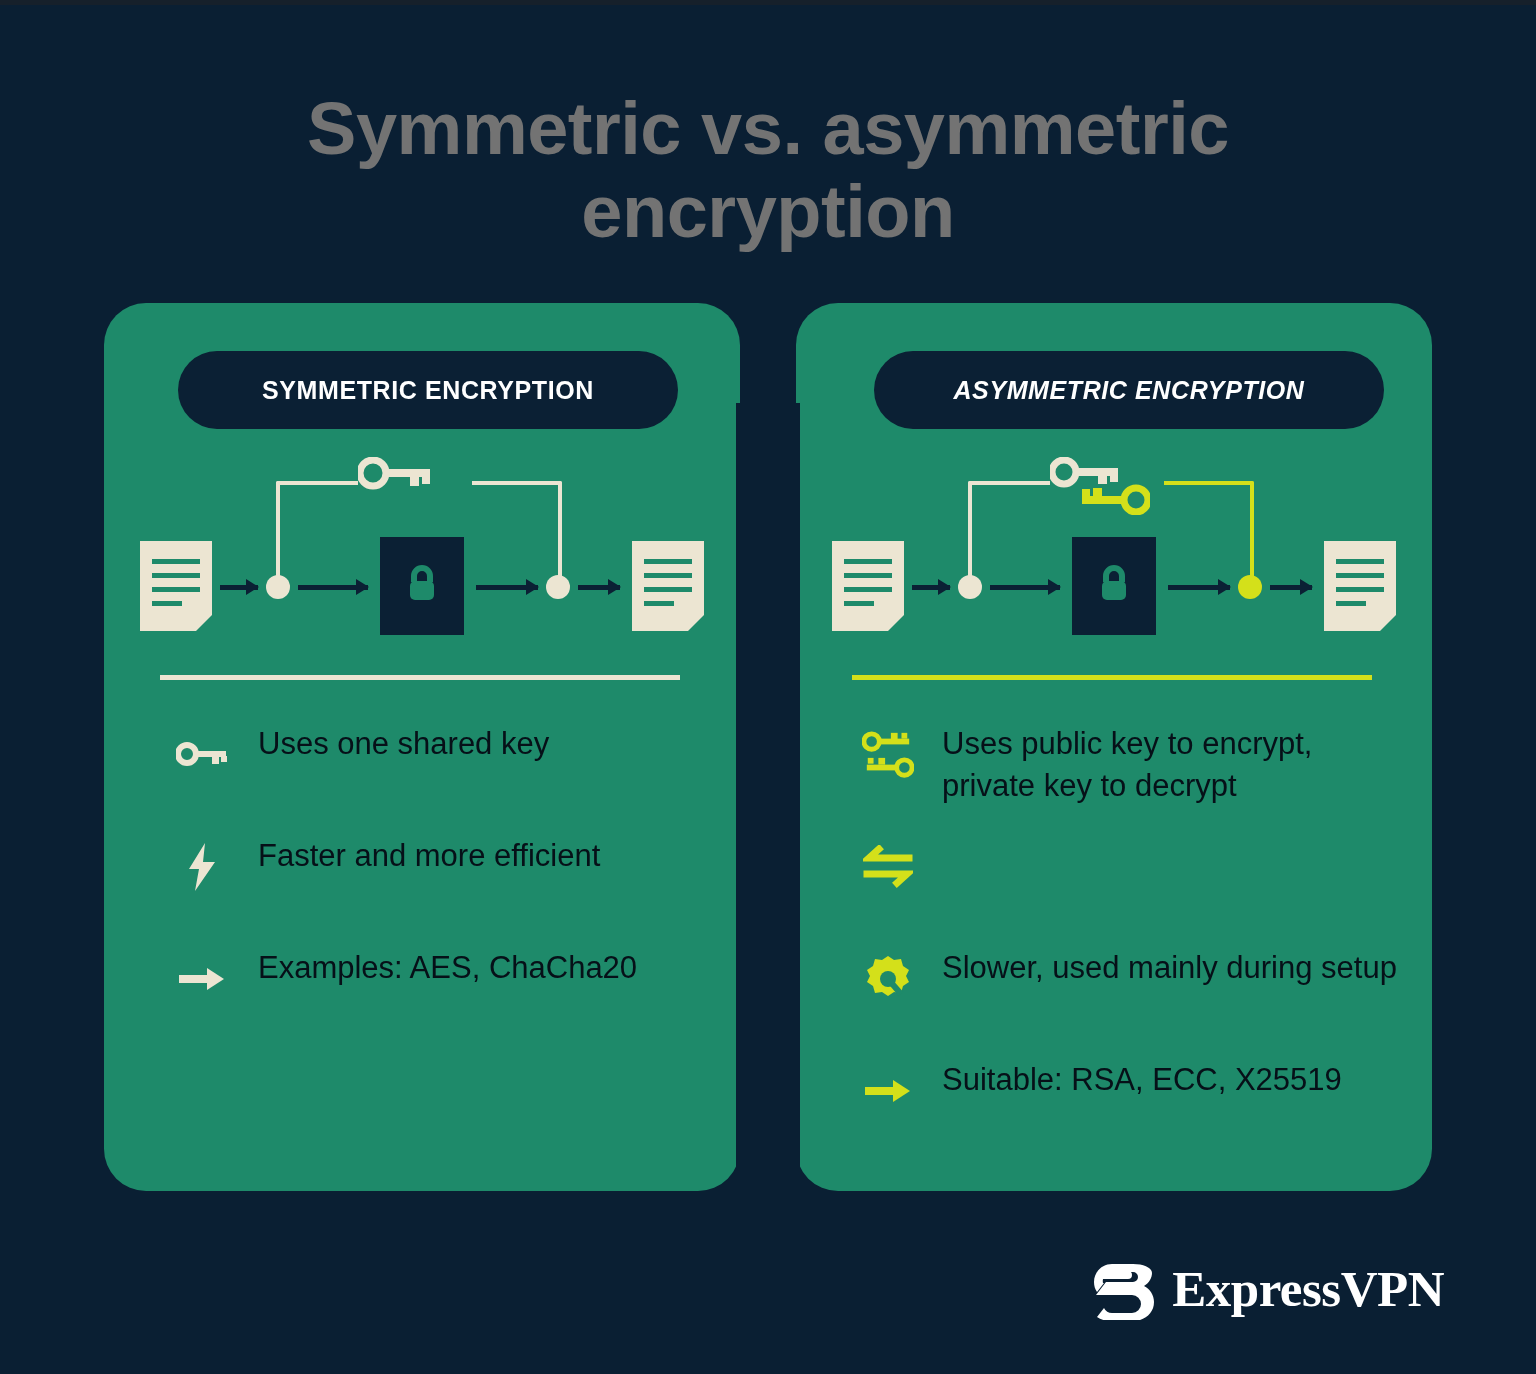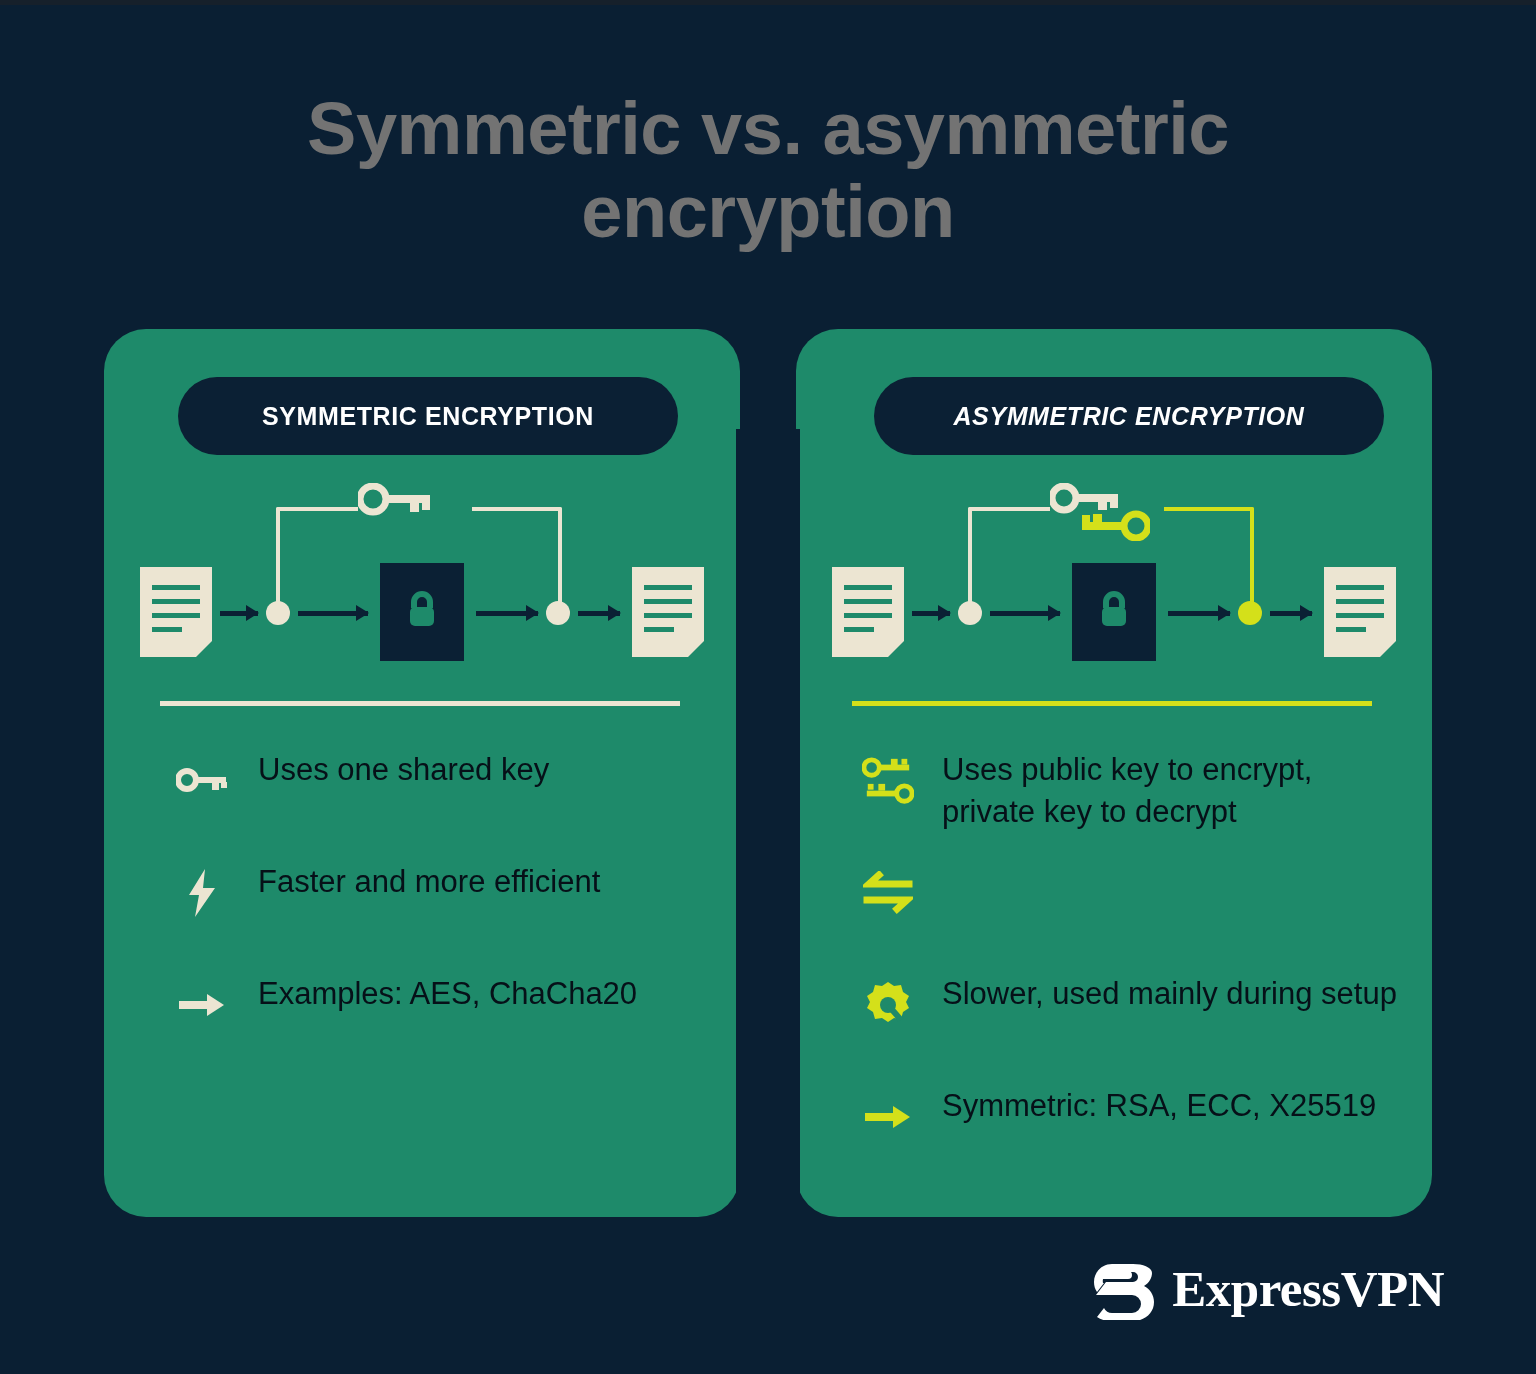--- a/index.html
+++ b/index.html
@@ -31,21 +31,21 @@
     font-size: 74px;
     font-weight: bold;
     line-height: 1.12;
     letter-spacing: -0.5px;
   }
   .title-line { display: block; }
 
   .compare-wrap {
     position: absolute;
     left: 104px;
-    top: 329px;
+    top: 303px;
     width: 1328px;
     height: 980px;
     padding-left: 44px;
   }
   .panel {
     position: absolute;
     top: 0;
     width: 636px;
     height: 888px;
     background: #1e8a6a;
@@ -483,21 +483,21 @@
         <div class="btext">Slower, used mainly during setup</div>
       </div>
 
       <div class="bullet">
         <span class="bicon">
           <svg width="46" height="26" viewBox="0 0 46 26">
             <rect x="0" y="9" width="30" height="8" fill="#d4e01a"></rect>
             <path d="M28 2 L45 13 L28 24 Z" fill="#d4e01a"></path>
           </svg>
         </span>
-        <div class="btext">Symmetric: RSA, ECC, X25519</div>
+        <div class="btext">Suitable: RSA, ECC, X25519</div>
       </div>
     </div>
   </div>
 
   <div class="divider-bar"></div>
 </div>
 
 <div class="logo">
   <span class="logo-mark">
     <svg width="62" height="62" viewBox="0 0 62 62">

